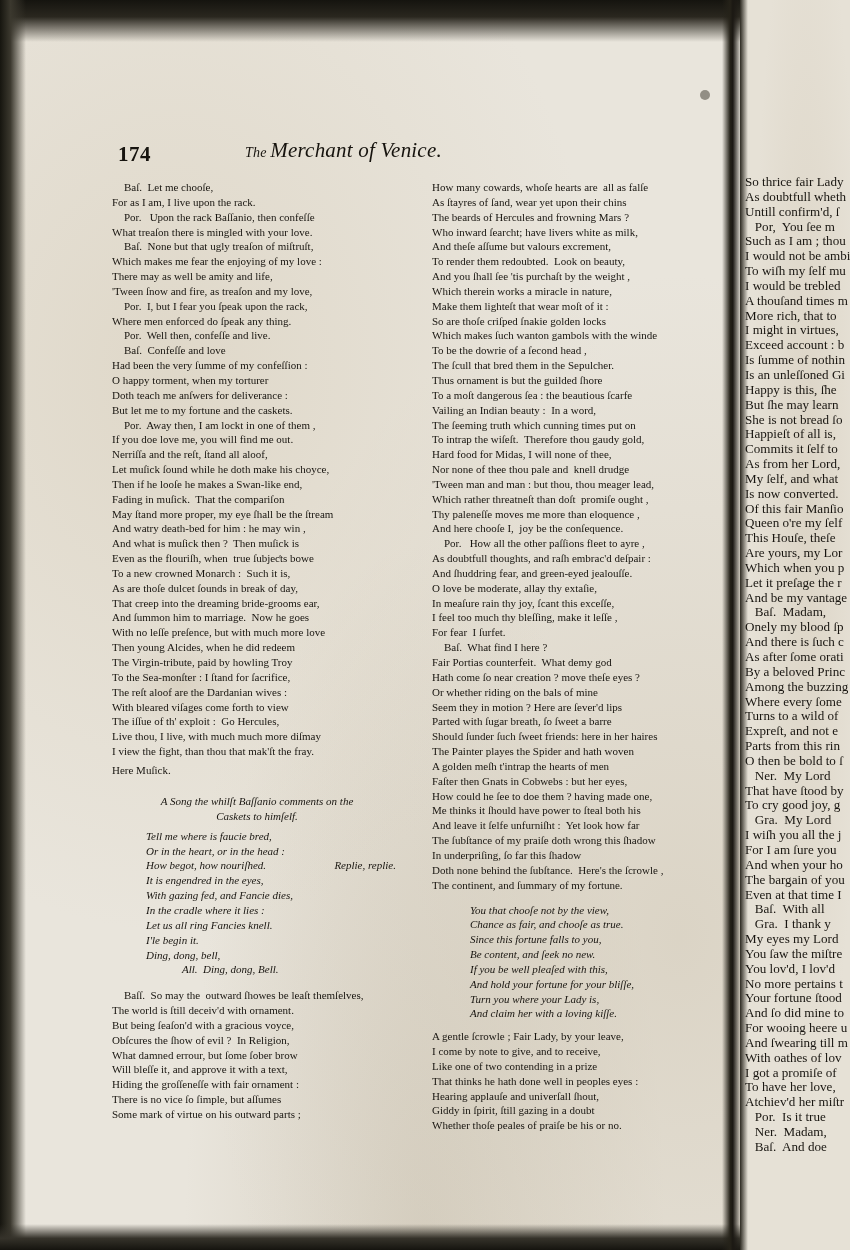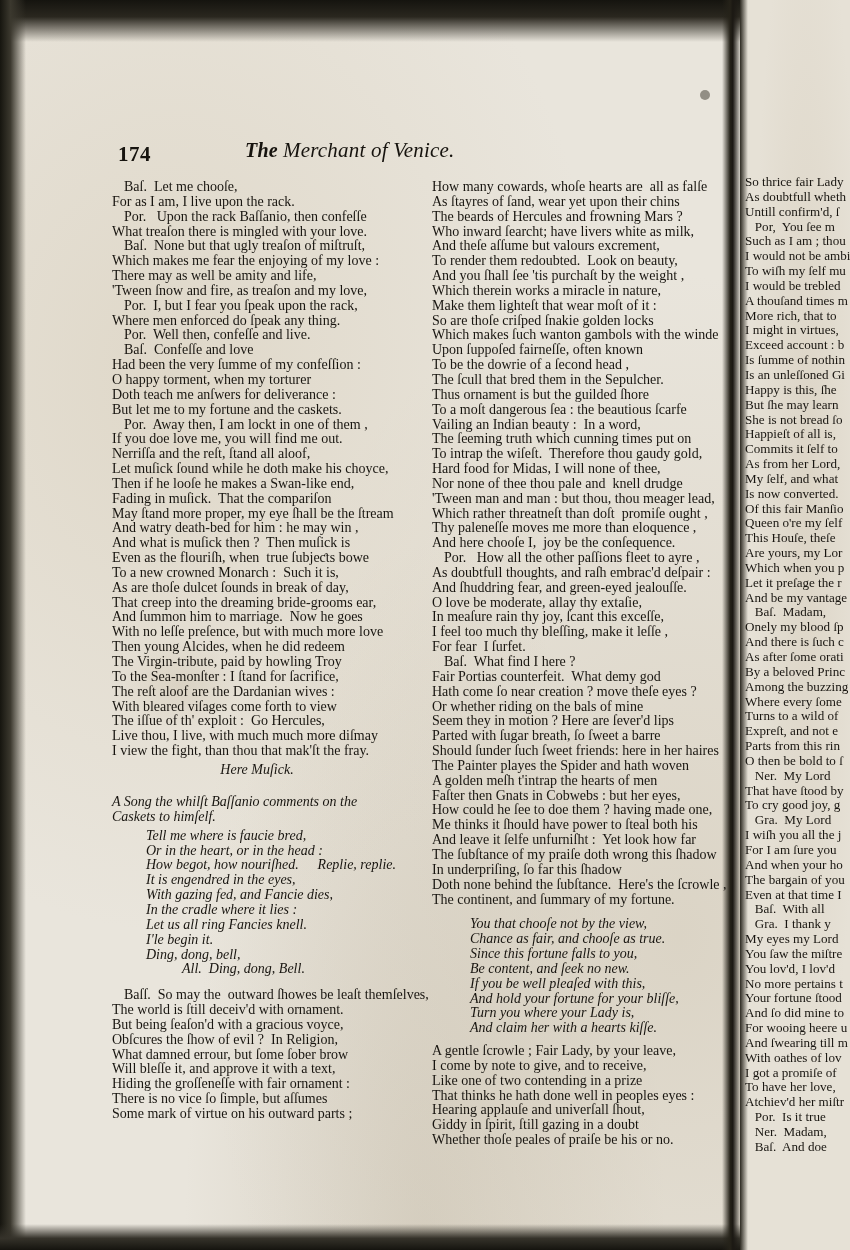--- a/index.html
+++ b/index.html
@@ -71,36 +71,35 @@
   .running-title {
     position: absolute;
     left: 185px; top: 78px;
     font-size: 21px;
     font-style: italic;
     color: #16130e;
     letter-spacing: 0.2px;
     font-family: "Liberation Serif", serif;
   }
   .rt-small {
-    font-size: 20px;
+    font-size: 14px;
     font-style: italic;
-    font-weight: bold;
   }
 
   .columns {
     position: absolute;
     left: 52px;
     top: 120px;
     width: 640px;
   }
   .col {
     position: absolute;
     top: 0;
     width: 290px;
-    font-size: 14px;
+    font-size: 11px;
     line-height: 14.85px;
     color: #181510;
     text-align: left;
   }
   .col-left { left: 0; }
   .col-right { left: 320px; }
 
   .col-cut {
     position: absolute;
     left: 745px;
@@ -110,27 +109,25 @@
     line-height: 14.85px;
     color: #181510;
     overflow: hidden;
     height: 1010px;
   }
 
   .ln { white-space: pre; display: block; }
   .ind1 { padding-left: 12px; }
 
   .stage-center {
-    text-align: center;
-    font-style: italic;
     display: block;
     padding: 4px 0 2px 0;
   }
   .song-head {
-    text-align: left;
+    text-align: center;
     font-style: italic;
     display: block;
     padding: 8px 0 4px 0;
     line-height: 15.5px;
   }
   .song {
     display: block;
     font-style: italic;
     padding-left: 34px;
   }
@@ -272,21 +269,20 @@
             <span class="ln ">As ſtayres of ſand, wear yet upon their chins</span>
             <span class="ln ">The beards of Hercules and frowning Mars ?</span>
             <span class="ln ">Who inward ſearcht; have livers white as milk,</span>
             <span class="ln ">And theſe aſſume but valours excrement,</span>
             <span class="ln ">To render them redoubted.  Look on beauty,</span>
             <span class="ln ">And you ſhall ſee 'tis purchaſt by the weight ,</span>
             <span class="ln ">Which therein works a miracle in nature,</span>
             <span class="ln ">Make them lighteſt that wear moſt of it :</span>
             <span class="ln ">So are thoſe criſped ſnakie golden locks</span>
             <span class="ln ">Which makes ſuch wanton gambols with the winde</span>
-            <span class="ln ">Upon ſuppoſed fairneſſe, often known</span>
             <span class="ln ">To be the dowrie of a ſecond head ,</span>
             <span class="ln ">The ſcull that bred them in the Sepulcher.</span>
             <span class="ln ">Thus ornament is but the guilded ſhore</span>
             <span class="ln ">To a moſt dangerous ſea : the beautious ſcarfe</span>
             <span class="ln ">Vailing an Indian beauty :  In a word,</span>
             <span class="ln ">The ſeeming truth which cunning times put on</span>
             <span class="ln ">To intrap the wiſeſt.  Therefore thou gaudy gold,</span>
             <span class="ln ">Hard food for Midas, I will none of thee,</span>
             <span class="ln ">Nor none of thee thou pale and  knell drudge</span>
             <span class="ln ">'Tween man and man : but thou, thou meager lead,</span>
@@ -319,21 +315,21 @@
             <span class="ln ">The continent, and ſummary of my fortune.</span>
           </div>
         <div class="scroll-verse" id="scrollLines">
             <span class="ln">You that chooſe not by the view,</span>
             <span class="ln">Chance as fair, and chooſe as true.</span>
             <span class="ln">Since this fortune falls to you,</span>
             <span class="ln">Be content, and ſeek no new.</span>
             <span class="ln">If you be well pleaſed with this,</span>
             <span class="ln">And hold your fortune for your bliſſe,</span>
             <span class="ln">Turn you where your Lady is,</span>
-            <span class="ln">And claim her with a hearts kiſſe.</span>
+            <span class="ln">And claim her with a loving kiſſe.</span>
           </div>
         <div id="rightBottom">
             <span class="ln ">A gentle ſcrowle ; Fair Lady, by your leave,</span>
             <span class="ln ">I come by note to give, and to receive,</span>
             <span class="ln ">Like one of two contending in a prize</span>
             <span class="ln ">That thinks he hath done well in peoples eyes :</span>
             <span class="ln ">Hearing applauſe and univerſall ſhout,</span>
             <span class="ln ">Giddy in ſpirit, ſtill gazing in a doubt</span>
             <span class="ln ">Whether thoſe peales of praiſe be his or no.</span>
           </div>

